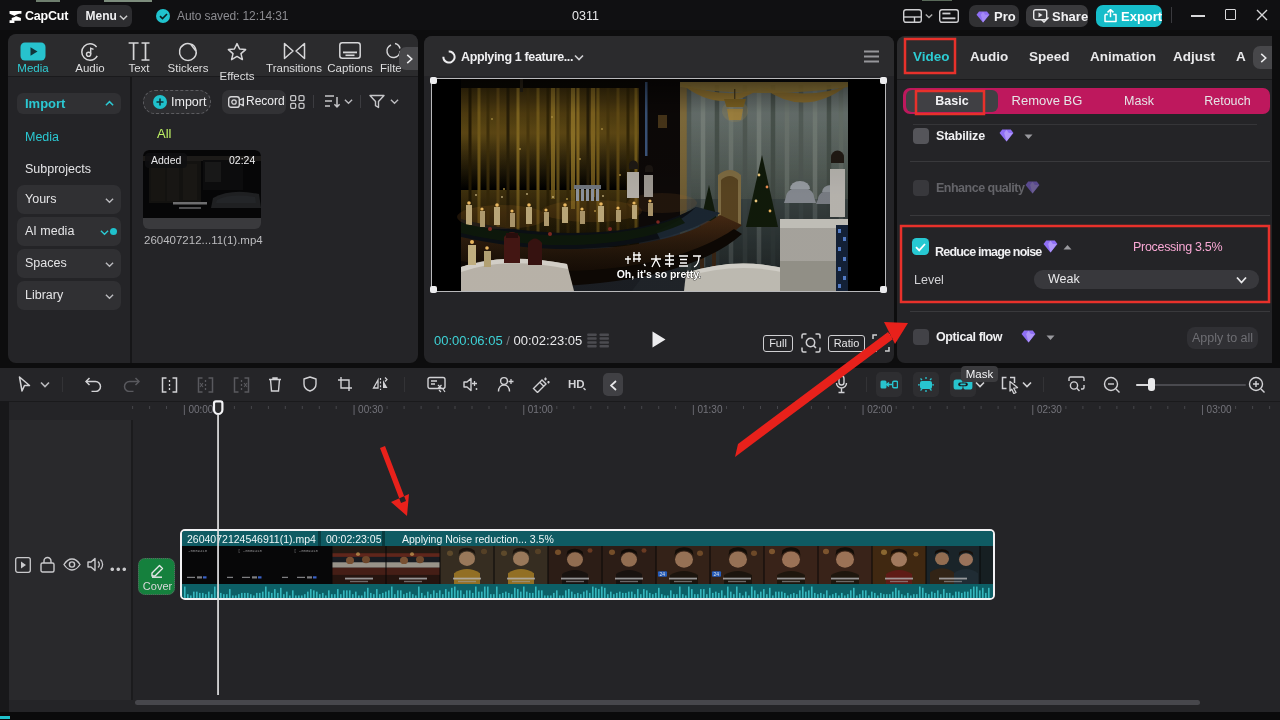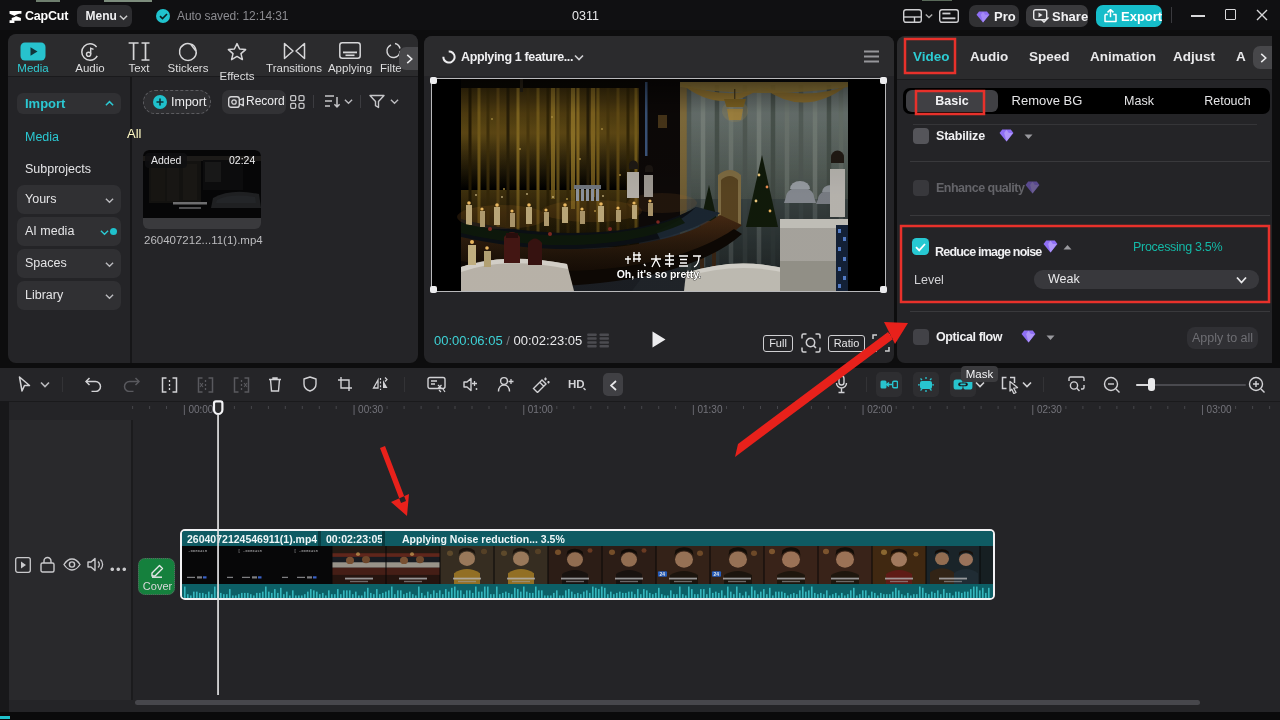--- a/index.html
+++ b/index.html
@@ -136,21 +136,21 @@
       </svg>
     </div>
     <div class="abs" style="left:253px;top:28px;width:66px;text-align:center;color:#dededf;font-size:11.5px;">Transitions</div>
     <div class="abs" style="left:326px;top:8px;width:32px;">
       <svg width="22" height="17" viewBox="0 0 22 17" style="margin:0 auto;">
         <rect x="0.8" y="0.8" width="20.4" height="15.4" rx="2.5" fill="none" stroke="#d6d6d8" stroke-width="1.5"></rect>
         <rect x="4" y="9.5" width="14" height="1.8" fill="#d6d6d8"></rect>
         <rect x="6.5" y="12.5" width="9" height="1.6" fill="#d6d6d8"></rect>
       </svg>
     </div>
-    <div class="abs" style="left:316px;top:28px;width:52px;text-align:center;color:#dededf;font-size:11.5px;">Applying</div>
+    <div class="abs" style="left:316px;top:28px;width:52px;text-align:center;color:#dededf;font-size:11.5px;">Captions</div>
     <div class="abs" style="left:374px;top:8px;width:24px;overflow:hidden;">
       <svg width="22" height="20" viewBox="0 0 22 20" style="margin:0 auto;">
         <path d="M8 3 a6.5 6.5 0 1 0 9 6" fill="none" stroke="#d6d6d8" stroke-width="1.5"></path>
         <path d="M12 1.5 a6.5 6.5 0 0 1 5 5" fill="none" stroke="#d6d6d8" stroke-width="1.5"></path>
       </svg>
     </div>
     <div class="abs" style="left:372px;top:28px;width:23px;overflow:hidden;color:#dededf;font-size:11.5px;">Filte</div>
     <div class="abs" style="left:391px;top:13px;width:19px;height:23px;background:#47474a;border-radius:7px 0 0 7px;">
       <svg class="abs" style="left:6.5px;top:7px;" width="7" height="10" viewBox="0 0 7 11">
           <path d="M1 1 L6 5.5 L1 10" stroke="#e8e8ea" stroke-width="1.7" fill="none"></path>
@@ -225,21 +225,21 @@
         <path d="M1 1.5 L5 5.5 L9 1.5" stroke="#b9b9bd" stroke-width="1.5" fill="none"></path>
       </svg>
     <div class="abs" style="left:352px;top:61px;width:1px;height:13px;background:#3c3c40;"></div>
     <svg class="abs" style="left:361px;top:60px;" width="16" height="15" viewBox="0 0 16 15">
       <path d="M1 1.5 h14 l-5.5 6 v6 l-3 -1.8 v-4.2 Z" fill="none" stroke="#c6c6c9" stroke-width="1.4" stroke-linejoin="round"></path>
     </svg>
     <svg class="abs" style="left:382px;top:64px;" width="9" height="7" viewBox="0 0 10 7">
         <path d="M1 1.5 L5 5.5 L9 1.5" stroke="#b9b9bd" stroke-width="1.5" fill="none"></path>
       </svg>
 
-    <div class="abs" style="left:119px;top:92px;color:#fef9c3;font-size:13px;">All</div>
+    <div class="abs" style="left:149px;top:92px;color:#bef264;font-size:13px;">All</div>
 
     <div class="abs" style="left:135px;top:116px;width:118px;height:79px;background:#3a3a3d;border-radius:6px;overflow:hidden;">
       <svg class="abs" style="left:0;top:0;" width="118" height="68" viewBox="0 0 118 68">
         <rect width="118" height="68" fill="#060607"></rect>
         <rect x="0" y="6" width="118" height="5" fill="#1c1a18"></rect>
         <rect x="6" y="11" width="52" height="42" fill="#131210"></rect>
         <rect x="8" y="13" width="14" height="38" fill="#171512"></rect>
         <rect x="24" y="13" width="12" height="38" fill="#181614"></rect>
         <rect x="40" y="14" width="14" height="36" fill="#191714"></rect>
         <rect x="60" y="10" width="40" height="30" fill="#0c0c0d"></rect>
@@ -561,21 +561,21 @@
     <div class="abs" style="left:132px;top:13px;color:#e9e9eb;font-size:13.5px;font-weight:bold;">Speed</div>
     <div class="abs" style="left:193px;top:13px;color:#e9e9eb;font-size:13.5px;font-weight:bold;">Animation</div>
     <div class="abs" style="left:276px;top:13px;color:#e9e9eb;font-size:13.5px;font-weight:bold;">Adjust</div>
     <div class="abs" style="left:339px;top:13px;color:#e9e9eb;font-size:13.5px;font-weight:bold;">A</div>
     <div class="abs" style="left:356px;top:10px;width:19px;height:23px;background:#47474a;border-radius:7px 0 0 7px;">
       <svg class="abs" style="left:6.5px;top:7px;" width="7" height="10" viewBox="0 0 7 11">
           <path d="M1 1 L6 5.5 L1 10" stroke="#e8e8ea" stroke-width="1.7" fill="none"></path>
         </svg>
     </div>
 
-    <div class="abs" style="left:6px;top:52px;width:367px;height:26px;background:#000000;border-radius:7px;">
+    <div class="abs" style="left:6px;top:52px;width:367px;height:26px;background:#be185d;border-radius:7px;">
       <div class="abs" style="left:3px;top:2px;width:92px;height:22px;background:#404044;border-radius:6px;color:#f2f2f4;font-size:12.5px;font-weight:bold;text-align:center;line-height:22px;">Basic</div>
       <div class="abs" style="left:98px;top:0;width:92px;height:26px;color:#e5e5e7;font-size:13px;text-align:center;line-height:26px;">Remove BG</div>
       <div class="abs" style="left:190px;top:0;width:92px;height:26px;color:#e5e5e7;font-size:12.5px;text-align:center;line-height:26px;">Mask</div>
       <div class="abs" style="left:282px;top:0;width:85px;height:26px;color:#e5e5e7;font-size:12.5px;text-align:center;line-height:26px;">Retouch</div>
     </div>
 
     <div class="abs" style="left:16px;top:92px;width:16px;height:16px;background:#55555a;border-radius:4px;"></div>
     <div class="abs" style="left:39px;top:93px;color:#f0f0f2;font-size:12.5px;font-weight:bold;letter-spacing:-0.2px;">Stabilize</div>
     <svg class="abs" style="left:102px;top:93px;" width="15" height="13" viewBox="0 0 14 12">
         <path d="M3 0.5 h8 l2.5 3.2 L7 11.5 L0.5 3.7 Z" fill="#8f6ff5"></path>
@@ -601,21 +601,21 @@
         </svg>
     </div>
     <div class="abs" style="left:38px;top:203px;color:#f0f0f2;font-size:12.5px;font-weight:bold;letter-spacing:-0.8px;margin-top:6px;">Reduce image noise</div>
     <svg class="abs" style="left:146px;top:204px;" width="15" height="13" viewBox="0 0 14 12">
         <path d="M3 0.5 h8 l2.5 3.2 L7 11.5 L0.5 3.7 Z" fill="#8f6ff5"></path>
         <path d="M3 0.5 l1.8 3.2 L7 0.7 l2.2 3 L12.8 3.7 L7 11.5 L4.8 3.7 Z" fill="#b29af8" opacity="0.9"></path>
       </svg>
     <svg class="abs" style="left:166px;top:208px;" width="9" height="6" viewBox="0 0 9 6">
         <path d="M0.5 5.5 L4.5 1 L8.5 5.5 Z" fill="#9a9a9f"></path>
       </svg>
-    <div class="abs" style="left:236px;top:204px;color:#14b8a6;font-size:12.5px;letter-spacing:-0.3px;">Processing 3.5%</div>
+    <div class="abs" style="left:236px;top:204px;color:#f9a8d4;font-size:12.5px;letter-spacing:-0.3px;">Processing 3.5%</div>
 
     <div class="abs" style="left:17px;top:237px;color:#d2d2d5;font-size:12.5px;">Level</div>
     <div class="abs" style="left:137px;top:234px;width:225px;height:19px;background:#38383c;border-radius:9px;">
       <div class="abs" style="left:14px;top:2px;color:#e9e9eb;font-size:12.5px;">Weak</div>
       <svg class="abs" style="left:202px;top:6px;" width="11" height="8" viewBox="0 0 11 8">
           <path d="M1 1.5 L5.5 6.5 L10 1.5" stroke="#e9e9eb" stroke-width="1.8" fill="none"></path>
         </svg>
     </div>
     <div class="abs" style="left:13px;top:275px;width:360px;height:1px;background:#39393c;"></div>
 
@@ -867,21 +867,21 @@
     <div class="abs" style="left:110px;top:194px;color:#c9c9cc;font-size:13px;letter-spacing:1.5px;">•••</div>
 
     <div class="abs" style="left:138px;top:190px;width:37px;height:37px;background:#15803d;border:1px dotted #606064;border-radius:7px;">
       <svg class="abs" style="left:11px;top:5px;" width="14" height="14" viewBox="0 0 14 14">
         <path d="M9.5 1.5 l3 3 L5 12 H2 V9 Z" fill="none" stroke="#e8e8ea" stroke-width="1.4" stroke-linejoin="round"></path>
         <path d="M2 13.2 h10" stroke="#e8e8ea" stroke-width="1.4"></path>
       </svg>
       <div class="abs" style="left:0;top:21px;width:37px;text-align:center;color:#d8d8da;font-size:11px;">Cover</div>
     </div>
 
-    <div class="abs" style="left:180px;top:161px;width:815px;height:71px;border:2px solid #f2f2f4;border-radius:5px;background:#0a4a50;overflow:hidden;font-weight:bold;">
+    <div class="abs" style="left:180px;top:161px;width:815px;height:71px;border:2px solid #f2f2f4;border-radius:5px;background:#0a4a50;overflow:hidden;">
 
       <div class="abs" style="left:0;top:0;width:811px;height:15px;background:#0f5b63;"></div>
       <div class="abs" style="left:5px;top:1.5px;color:#eef6f7;font-size:10.5px;">2604072124546911(1).mp4</div>
       <div class="abs" style="left:136px;top:0;width:3px;height:15px;background:#083c41;"></div>
       <div class="abs" style="left:144px;top:1.5px;color:#eef6f7;font-size:10.5px;">00:02:23:05</div>
       <div class="abs" style="left:200px;top:0;width:3px;height:15px;background:#083c41;"></div>
       <div class="abs" style="left:220px;top:1.5px;color:#eef6f7;font-size:10.5px;">Applying Noise reduction... 3.5%</div>
 
       <svg class="abs" style="left:0;top:15px;" width="811" height="38" viewBox="0 0 811 42" preserveAspectRatio="none">
           <rect width="811" height="42" fill="#070708"></rect>

